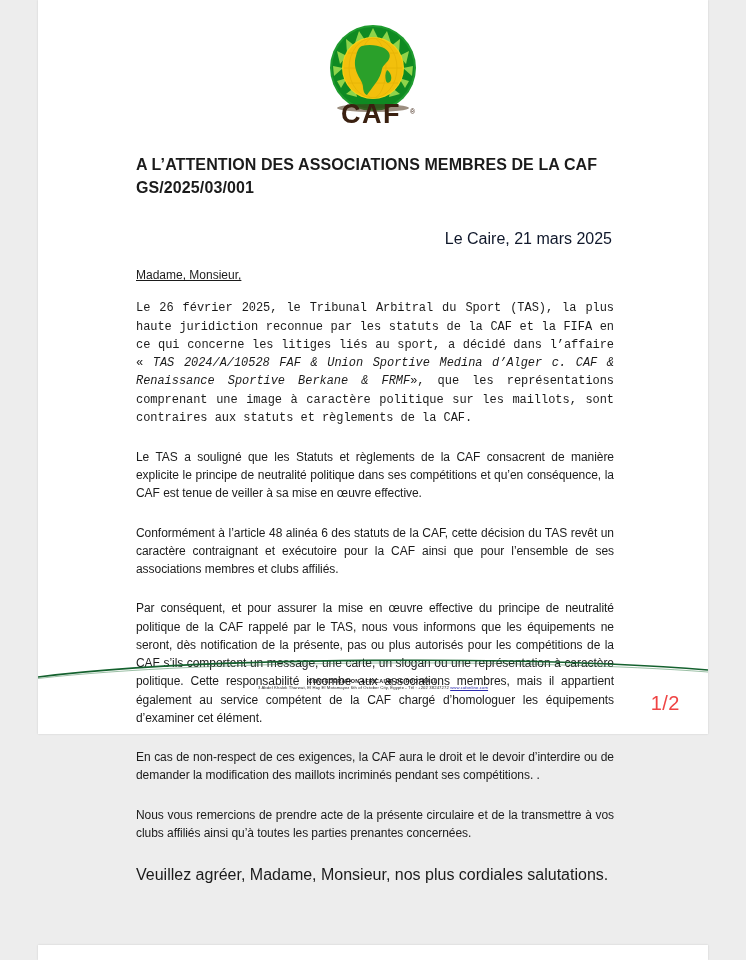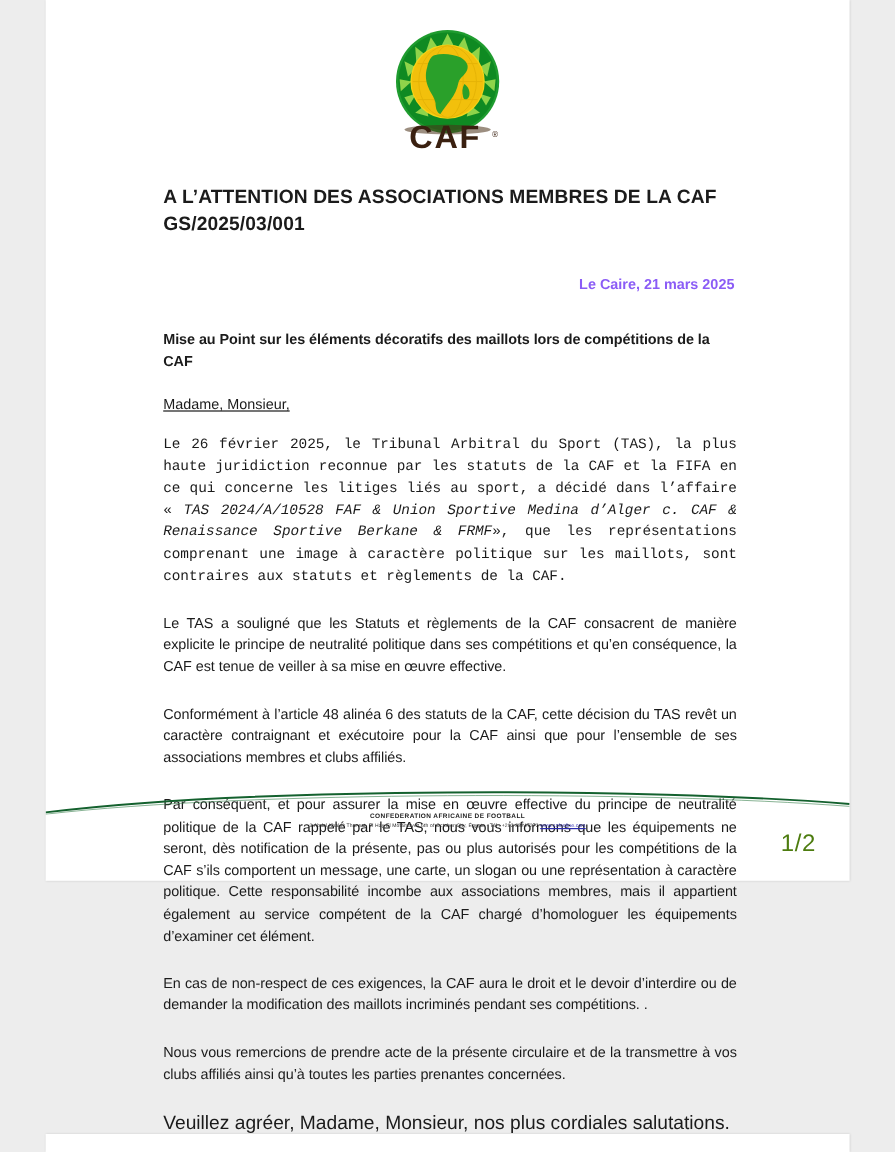--- a/index.html
+++ b/index.html
@@ -55,25 +55,24 @@
 
   .attention {
     font-size: 16px;
     font-weight: bold;
     line-height: 1.45;
     letter-spacing: 0.1px;
   }
 
   .date-line {
     margin-top: 31px;
-    font-size: 12px;
+    font-size: 16px;
     text-align: right;
     padding-right: 2px;
-    color: #8b5cf6;
-    font-weight: bold;
+    color: #0f172a;
   }
 
   .subject {
     margin-top: 30px;
     font-size: 12px;
     font-weight: bold;
     line-height: 1.5;
     letter-spacing: -0.05px;
   }
 
@@ -128,21 +127,21 @@
   .footer-addr .site {
     color: #2b2bb0;
     text-decoration: underline;
   }
 
   .page-indicator {
     position: absolute;
     right: 28px;
     bottom: 19px;
     font-size: 20px;
-    color: #4d7c0f;
+    color: #ef4444;
     letter-spacing: 0.5px;
   }
 </style>
 </head>
 <body>
 
 <div class="sheet" id="page-1">
 
   <div class="logo-wrap">
     <svg class="logo-svg" width="112" height="104" viewBox="0 0 112 104">
@@ -193,21 +192,20 @@
 
   <div class="doc-body">
 
     <div class="attention">
       <div>A L’ATTENTION DES ASSOCIATIONS MEMBRES DE LA CAF</div>
       <div>GS/2025/03/001</div>
     </div>
 
     <div class="date-line">Le Caire, 21 mars 2025</div>
 
-    <div class="subject">Mise au Point sur les éléments décoratifs des maillots lors de compétitions de la CAF</div>
 
     <div class="salutation">Madame, Monsieur,</div>
 
     <div id="paragraphs">
         <div class="para first"><span>Le 26 février 2025, le Tribunal Arbitral du Sport (TAS), la plus haute juridiction reconnue par les statuts de la CAF et la FIFA en ce qui concerne les litiges liés au sport, a décidé dans l’affaire « </span><em>TAS 2024/A/10528 FAF &amp; Union Sportive Medina d’Alger c. CAF &amp; Renaissance Sportive Berkane &amp; FRMF</em><span>», que les représentations comprenant une image à caractère politique sur les maillots, sont contraires aux statuts et règlements de la CAF.</span></div>
         <div class="para"><span>Le TAS a souligné que les Statuts et règlements de la CAF consacrent de manière explicite le principe de neutralité politique dans ses compétitions et qu’en conséquence, la CAF est tenue de veiller à sa mise en œuvre effective.</span></div>
         <div class="para"><span>Conformément à l’article 48 alinéa 6 des statuts de la CAF, cette décision du TAS revêt un caractère contraignant et exécutoire pour la CAF ainsi que pour l’ensemble de ses associations membres et clubs affiliés.</span></div>
         <div class="para"><span>Par conséquent, et pour assurer la mise en œuvre effective du principe de neutralité politique de la CAF rappelé par le TAS, nous vous informons que les équipements ne seront, dès notification de la présente, pas ou plus autorisés pour les compétitions de la CAF s’ils comportent un message, une carte, un slogan ou une représentation à caractère politique. Cette responsabilité incombe aux associations membres, mais il appartient également au service compétent de la CAF chargé d’homologuer les équipements d’examiner cet élément.</span></div>
         <div class="para"><span>En cas de non-respect de ces exigences, la CAF aura le droit et le devoir d’interdire ou de demander la modification des maillots incriminés pendant ses compétitions. .</span></div>
         <div class="para"><span>Nous vous remercions de prendre acte de la présente circulaire et de la transmettre à vos clubs affiliés ainsi qu’à toutes les parties prenantes concernées.</span></div>

